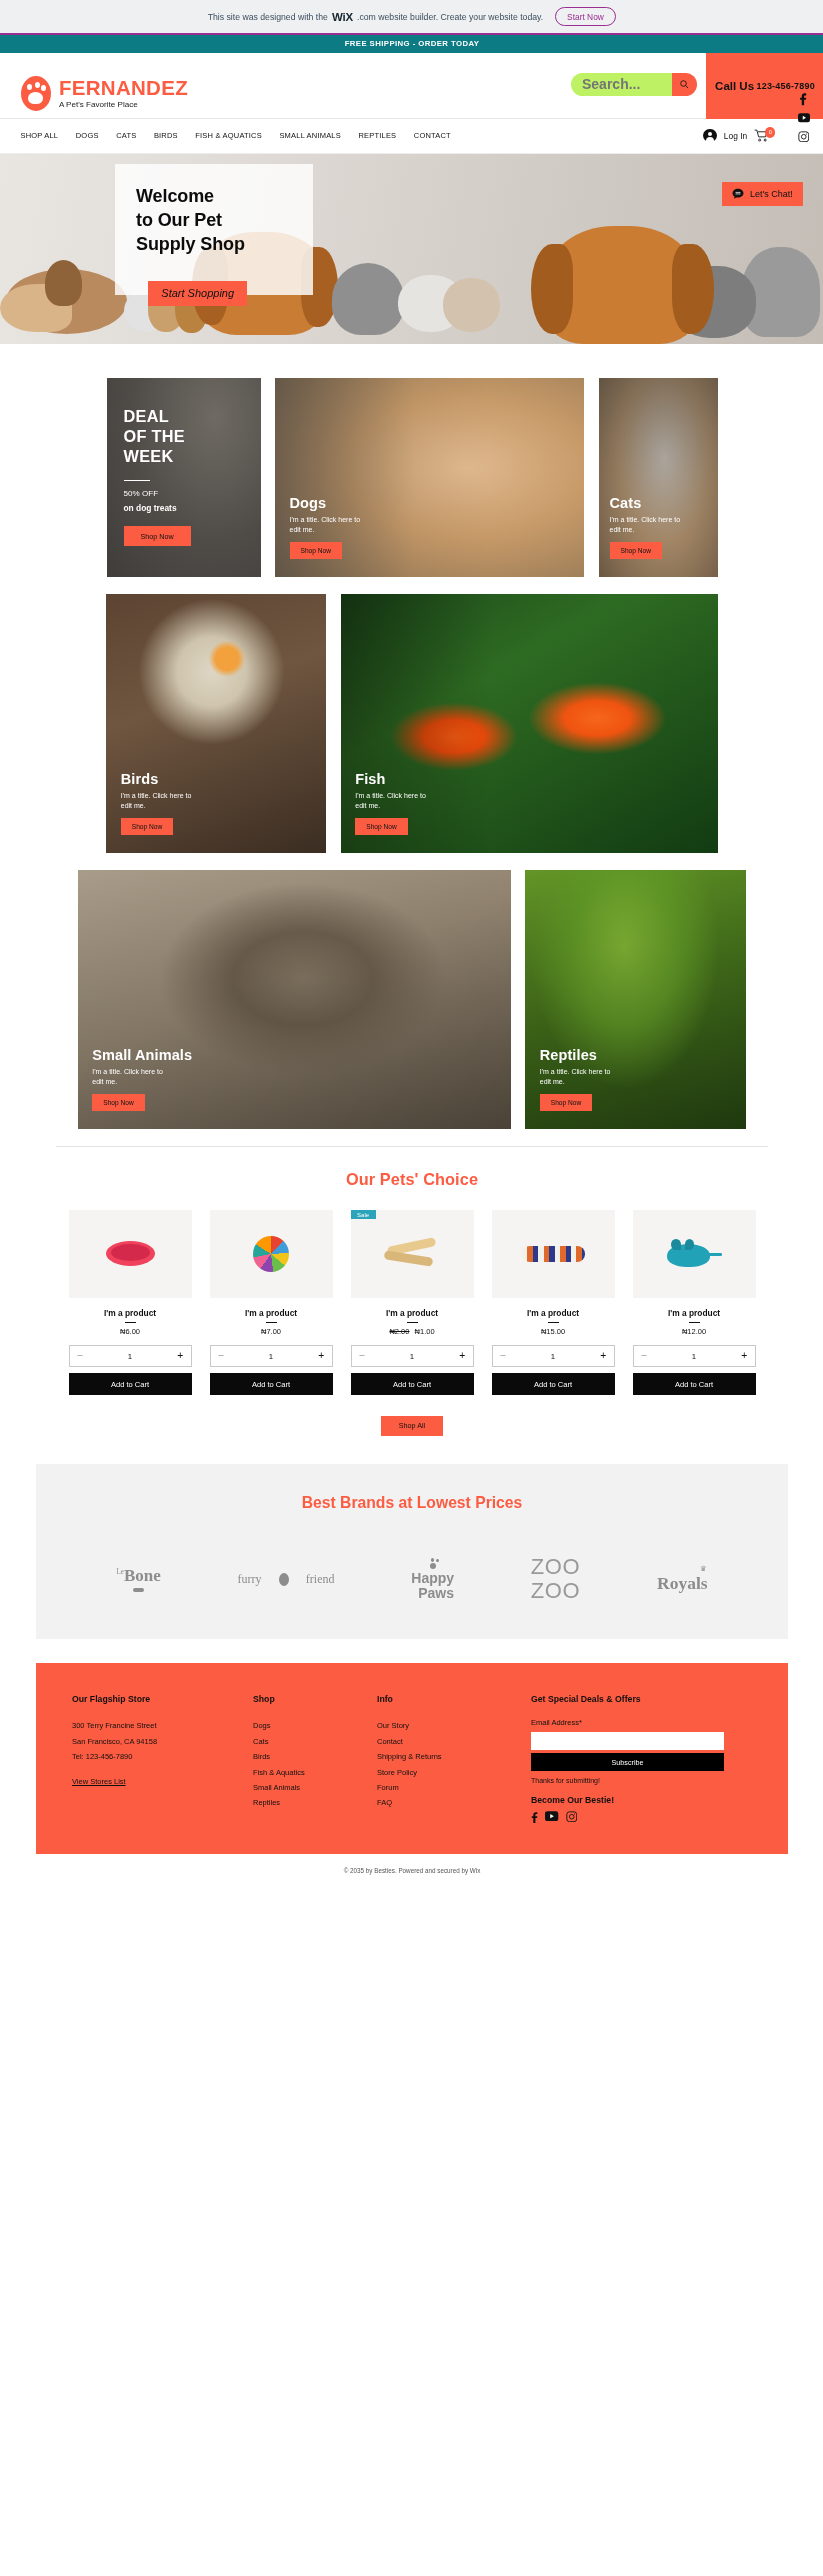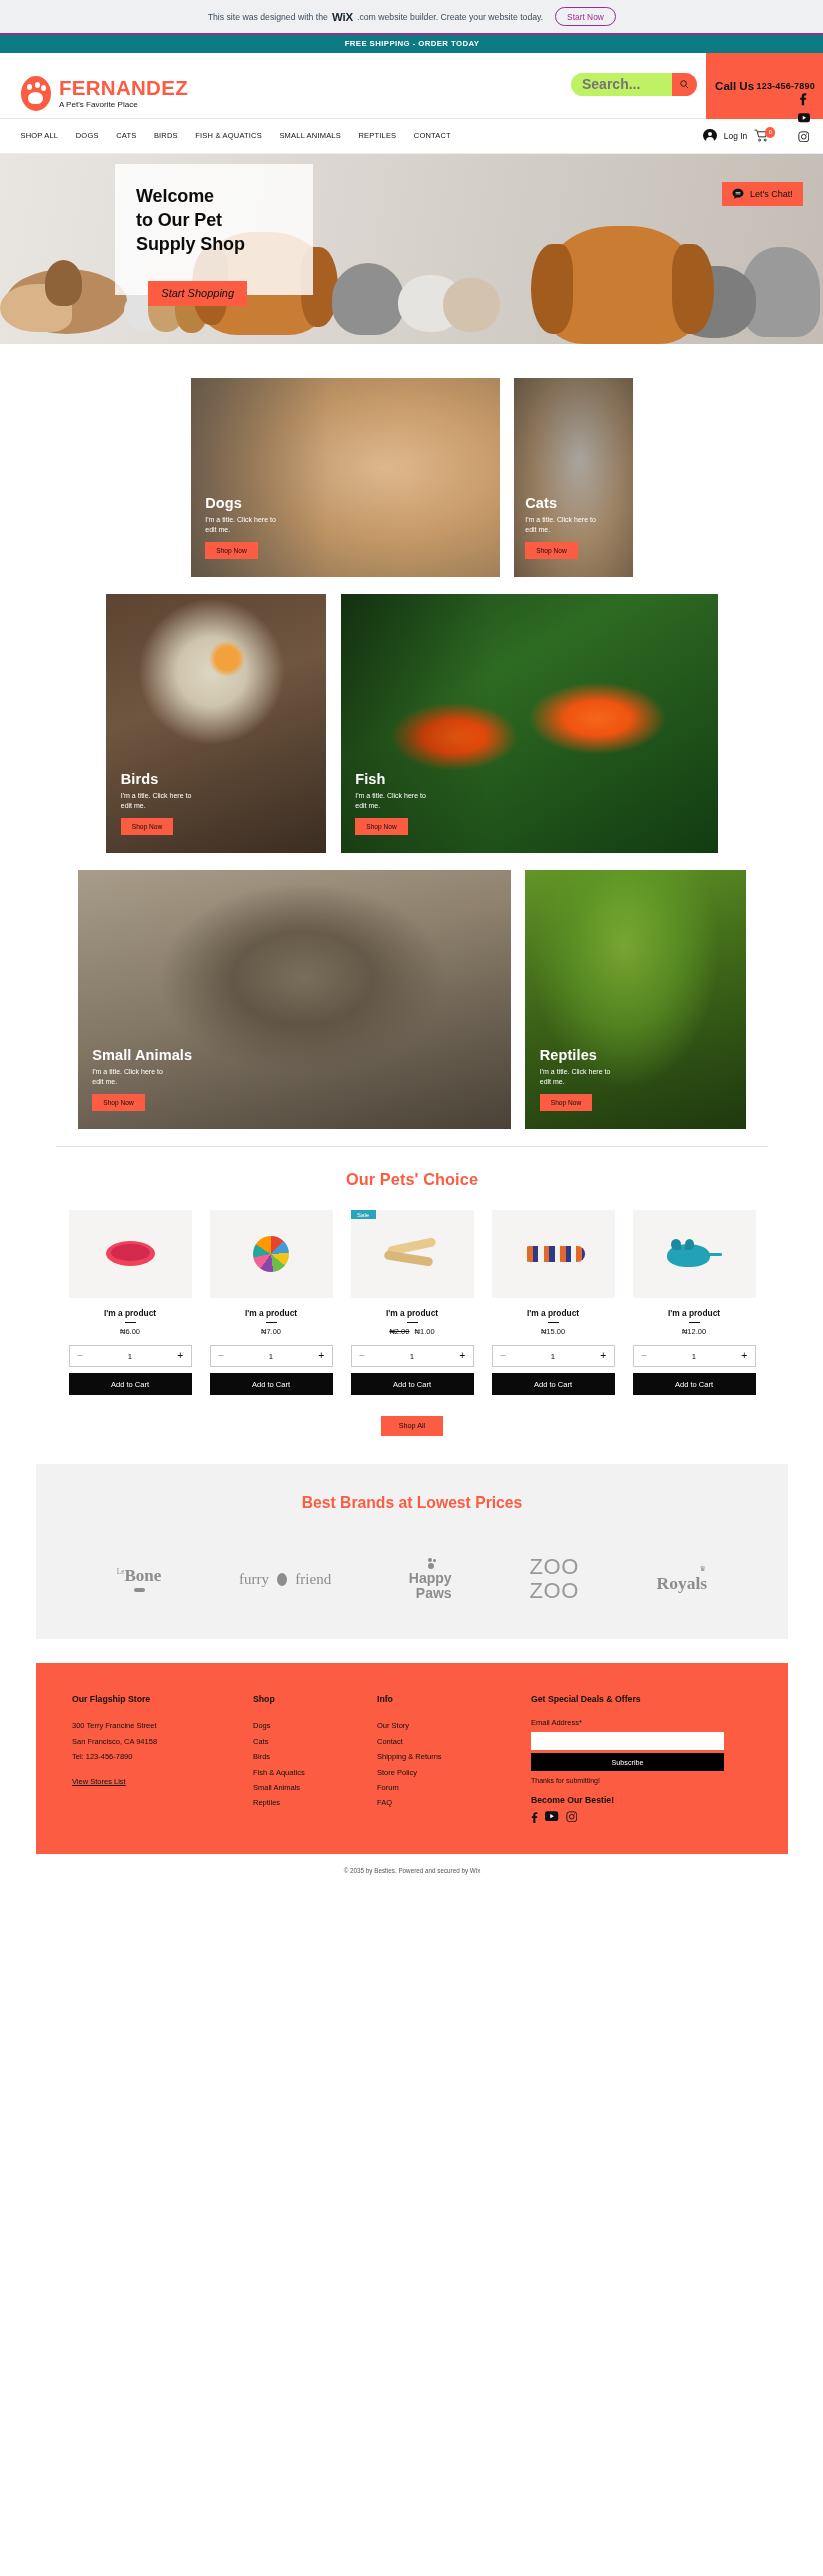--- a/index.html
+++ b/index.html
@@ -337,20 +337,35 @@
       <rect x="6.5" y="6.7" width="9" height="1.3" fill="#fff"></rect>
       <rect x="6.5" y="9.7" width="9" height="1.3" fill="#fff"></rect>
     </svg>
     <span>Let's Chat!</span>
   </div>
 </div>
 
 <div class="cats-wrap">
 
   <div class="row">
+    <div class="deal">
+      <div style="position:absolute;inset:0;background:
+           radial-gradient(ellipse at 70% 20%,#6f6a63 0%,#4f4c48 55%,#3f3d3a 100%);"></div>
+      <div class="deal-inner">
+        <h2>
+          <div>DEAL</div>
+          <div>OF THE</div>
+          <div>WEEK</div>
+        </h2>
+        <div class="deal-rule"></div>
+        <div class="deal-off">50% OFF</div>
+        <div class="deal-sub">on dog treats</div>
+        <button class="deal-btn">Shop Now</button>
+      </div>
+    </div>
 
     <div class="tile" style="width:309px;height:199px;">
       <div class="overlay" style="background:radial-gradient(ellipse at 62% 45%,#e0b98f 0%,#c79a68 45%,#8e7353 100%);"></div>
       <div class="overlay" style="background:linear-gradient(90deg,rgba(60,60,60,.55) 0%,rgba(60,60,60,.05) 45%,rgba(0,0,0,0) 70%);"></div>
       <div class="body">
         <h3>Dogs</h3>
         <p>I'm a title. Click here to edit me.</p>
         <button class="shop-now">Shop Now</button>
       </div>
     </div>
@@ -530,21 +545,21 @@
   <h2>Best Brands at Lowest Prices</h2>
   <div class="brand-row">
     <div class="brand-logo">
       <div style="font-family:'Liberation Serif',serif;font-size:17px;">
         <span style="font-size:7.2px;vertical-align:super;">Le</span><span style="font-weight:600;">Bone</span>
       </div>
       <div style="width:11px;height:4.8px;background:#8d8d8d;border-radius:2.4px;margin:1.2px auto 0 auto;"></div>
 
     </div>
     <div class="brand-logo">
-      <div style="font-family:'Liberation Serif',serif;font-size:15px;display:flex;align-items:center;gap:8px;">
+      <div style="font-family:'Liberation Serif',serif;font-size:12px;display:flex;align-items:center;gap:17px;">
         <span>furry</span>
           <span style="width:10.3px;height:13.3px;background:#8d8d8d;border-radius:50%;"></span>
           <span>friend</span>
       </div>
 
     </div>
     <div class="brand-logo">
       <div style="position:relative;height:13.3px;">
         <span style="position:absolute;left:50%;margin-left:-1.8px;top:0;width:3.6px;height:4.2px;background:#8d8d8d;border-radius:50%;"></span>
         <span style="position:absolute;left:50%;margin-left:3px;top:0.6px;width:3px;height:3.6px;background:#8d8d8d;border-radius:50%;"></span>

